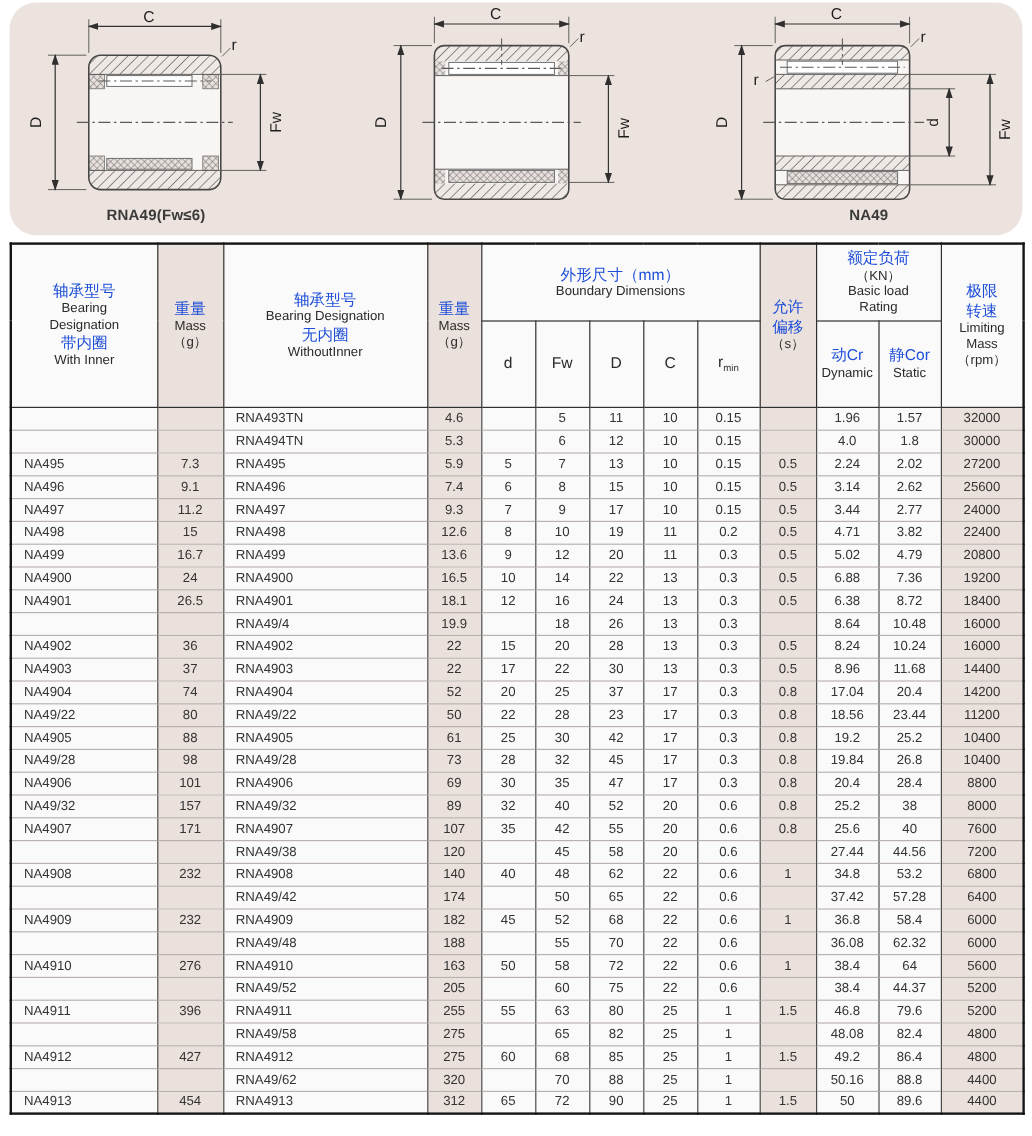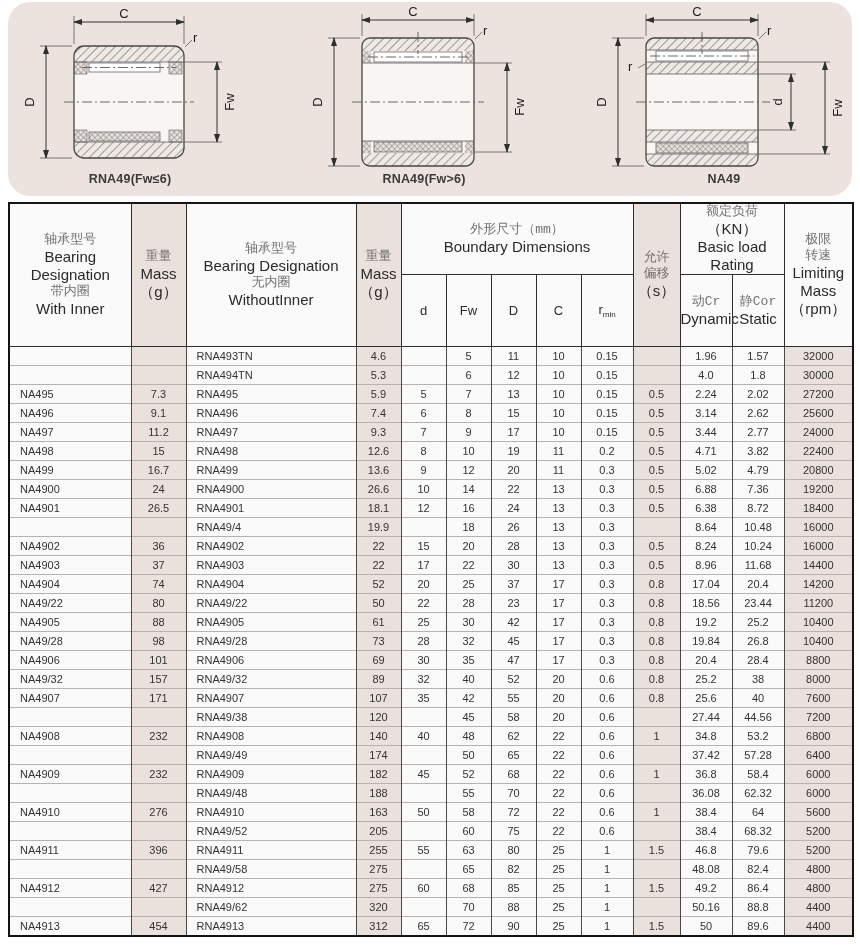--- a/index.html
+++ b/index.html
@@ -38,22 +38,22 @@
   td {
     border-left: 1px solid #4a4a4a; border-right: 1px solid #4a4a4a;
     border-top: 1px solid #b9b1ae;
     height: 19px; text-align: center; color:#333; background:#fbfafa;
     overflow: hidden; white-space: nowrap;
   }
   td.left { text-align: left; padding-left: 10px; }
   .shade { background: #eae0dc !important; }
   .hrow1 th { height: 64px; }
   .hrow2 th { height: 72px; }
-  .zh { font-size: 13px; line-height: 1.25; color:#737373;font-family:Liberation Mono, monospace; }
-  .en { font-size: 15px; line-height: 1.2; color:#2a2a2a; }
+  .zh { font-size: 13px; line-height: 1.25; color:#1d4ed8; }
+  .en { font-size: 11px; line-height: 1.2; color:#2a2a2a; }
   sub { font-size: 8px; }
 </style>
 </head>
 <body>
 
 <div class="panel">
 
   <div class="diagram-block">
     <svg width="268" height="172" viewBox="0 0 268 172">
       <defs>
@@ -159,21 +159,20 @@
       <line x1="70" y1="34" x2="38" y2="34" class="ext-line"></line>
       <line x1="70" y1="162" x2="38" y2="162" class="ext-line"></line>
       <line x1="44" y1="34" x2="44" y2="162" class="dim-line" marker-start="url(#mB)" marker-end="url(#mB)"></line>
       <text transform="translate(32,98) rotate(-90)" text-anchor="middle" class="dim-text">D</text>
 
       <line x1="184" y1="59" x2="222" y2="59" class="ext-line"></line>
       <line x1="184" y1="148" x2="222" y2="148" class="ext-line"></line>
       <line x1="217" y1="59" x2="217" y2="148" class="dim-line" marker-start="url(#mB)" marker-end="url(#mB)"></line>
       <text transform="translate(234,103) rotate(-90)" text-anchor="middle" class="dim-text">Fw</text>
     </svg>
-    <div class="diagram-caption">RNA49(Fw&gt;6)</div>
   </div>
 
   <div class="diagram-block wide">
     <svg width="280" height="172" viewBox="0 0 280 172">
       <defs>
         <pattern id="hC" width="6" height="6" patternUnits="userSpaceOnUse" patternTransform="rotate(45)">
           <rect width="6" height="6" fill="#efe9e5"></rect>
             <line x1="0" y1="0" x2="0" y2="6" stroke="#6e6e6e" stroke-width="1.3"></line>
         </pattern>
         <pattern id="cC" width="4" height="4" patternUnits="userSpaceOnUse" patternTransform="rotate(45)">
@@ -420,21 +419,21 @@
         <td>0.3</td>
         <td class="shade">0.5</td>
         <td>5.02</td>
         <td>4.79</td>
         <td class="shade">20800</td>
       </tr>
       <tr>
         <td class="left">NA4900</td>
         <td class="shade">24</td>
         <td class="left">RNA4900</td>
-        <td class="shade">26.6</td>
+        <td class="shade">16.5</td>
         <td>10</td>
         <td>14</td>
         <td>22</td>
         <td>13</td>
         <td>0.3</td>
         <td class="shade">0.5</td>
         <td>6.88</td>
         <td>7.36</td>
         <td class="shade">19200</td>
       </tr>
@@ -629,21 +628,21 @@
         <td>22</td>
         <td>0.6</td>
         <td class="shade">1</td>
         <td>34.8</td>
         <td>53.2</td>
         <td class="shade">6800</td>
       </tr>
       <tr>
         <td class="left"></td>
         <td class="shade"></td>
-        <td class="left">RNA49/49</td>
+        <td class="left">RNA49/42</td>
         <td class="shade">174</td>
         <td></td>
         <td>50</td>
         <td>65</td>
         <td>22</td>
         <td>0.6</td>
         <td class="shade"></td>
         <td>37.42</td>
         <td>57.28</td>
         <td class="shade">6400</td>
@@ -698,21 +697,21 @@
         <td class="shade"></td>
         <td class="left">RNA49/52</td>
         <td class="shade">205</td>
         <td></td>
         <td>60</td>
         <td>75</td>
         <td>22</td>
         <td>0.6</td>
         <td class="shade"></td>
         <td>38.4</td>
-        <td>68.32</td>
+        <td>44.37</td>
         <td class="shade">5200</td>
       </tr>
       <tr>
         <td class="left">NA4911</td>
         <td class="shade">396</td>
         <td class="left">RNA4911</td>
         <td class="shade">255</td>
         <td>55</td>
         <td>63</td>
         <td>80</td>

